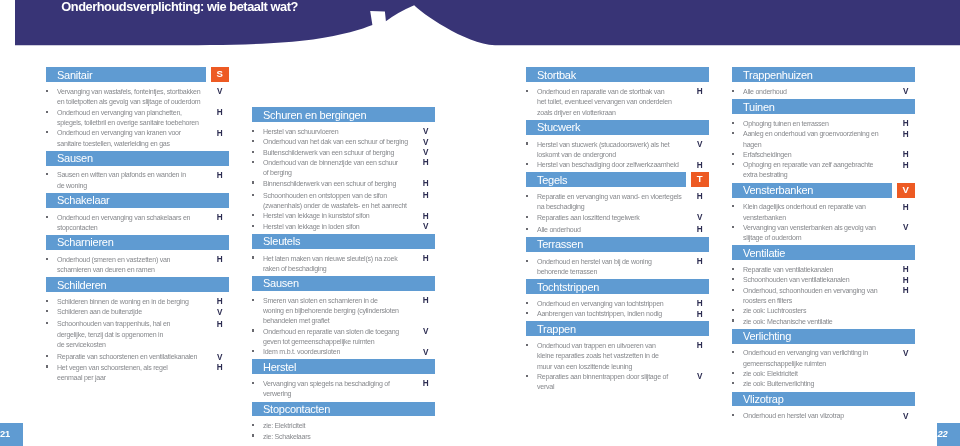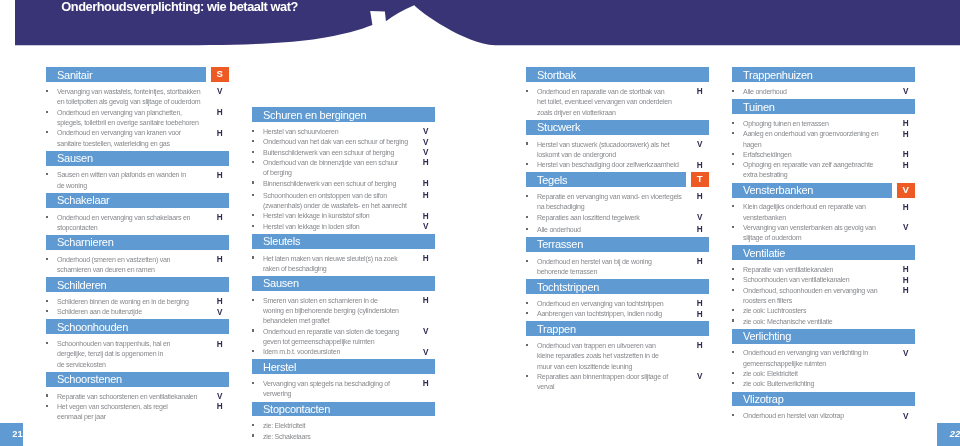--- a/index.html
+++ b/index.html
@@ -24,21 +24,21 @@
   .sec-bar.short{width:159.6px;}
   .sec-title{position:absolute;left:11px;top:2.4px;font-size:11px;font-weight:normal;color:#ffffff;letter-spacing:-0.25px;white-space:nowrap;line-height:10px;}
   .badge{position:absolute;left:165px;top:0;width:17.6px;height:14.9px;background:#ed5a23;}
   .badge span{position:absolute;left:0;right:0;top:0.9px;text-align:center;font-size:9.6px;font-weight:bold;color:#fff;letter-spacing:0;line-height:12px;}
   .item{position:relative;padding-left:11px;}
   .bullet{position:absolute;left:-0.3px;top:2.9px;width:2.6px;height:2.1px;background:#6a6a70;}
   .itext{display:block;width:160px;font-size:7.05px;line-height:10.3px;color:#87898d;letter-spacing:-0.26px;white-space:nowrap;}
   .ln{display:block;}
   .icode{position:absolute;left:168.8px;top:0.4px;width:10px;text-align:center;font-size:8.2px;line-height:10.3px;font-weight:bold;color:#2d2d52;letter-spacing:0;}
   .pagenum{position:absolute;bottom:0;width:22.6px;height:23.2px;background:#5f9bd2;}
-  .pagenum span{position:absolute;left:0;right:0;top:5.8px;text-align:right;color:#ffffff;font-size:9.4px;font-weight:bold;letter-spacing:-0.1px;line-height:10px;}
+  .pagenum span{position:absolute;left:0;right:0;top:5.8px;text-align:left;color:#ffffff;font-size:9.4px;font-weight:bold;letter-spacing:-0.1px;line-height:10px;}
   .pl{left:0;}
   .pr{right:0;font-style:italic;}
 </style>
 </head>
 <body>
 
 <div class="page">
 <div class="header">
   <svg class="roof" width="960" height="56" viewBox="0 0 960 56">
     <path d="M0,0 H960 V45.3 H480 C450,44 405,12 399.2,5.2 Q382,12.5 370.9,21.3 L369.9,11.6 L355.2,10.9 L357.4,24.9 C347,29 328,35 298,39.5 C258,44.8 205,45.3 145,45.3 H0 Z" fill="#383476"></path>
@@ -135,39 +135,31 @@
         </div>
     <div class="item">
           <span class="bullet"></span>
           <span class="itext">
             <span class="ln">Schilderen aan de buitenzijde</span>
           </span>
           <span class="icode">V</span>
         </div>
   </div>
   <div class="sec">
-    <div class="sec-head">
-      <div class="sec-bar full"></div>
-      <div class="sec-title">Schoonhouden</div>
-    </div>
     <div class="item">
           <span class="bullet"></span>
           <span class="itext">
             <span class="ln">Schoonhouden van trappenhuis, hal en</span>
             <span class="ln">dergelijke, tenzij dat is opgenomen in</span>
             <span class="ln">de servicekosten</span>
           </span>
           <span class="icode">H</span>
         </div>
   </div>
   <div class="sec">
-    <div class="sec-head">
-      <div class="sec-bar full"></div>
-      <div class="sec-title">Schoorstenen</div>
-    </div>
     <div class="item">
           <span class="bullet"></span>
           <span class="itext">
             <span class="ln">Reparatie van schoorstenen en ventilatiekanalen</span>
           </span>
           <span class="icode">V</span>
         </div>
     <div class="item">
           <span class="bullet"></span>
           <span class="itext">

